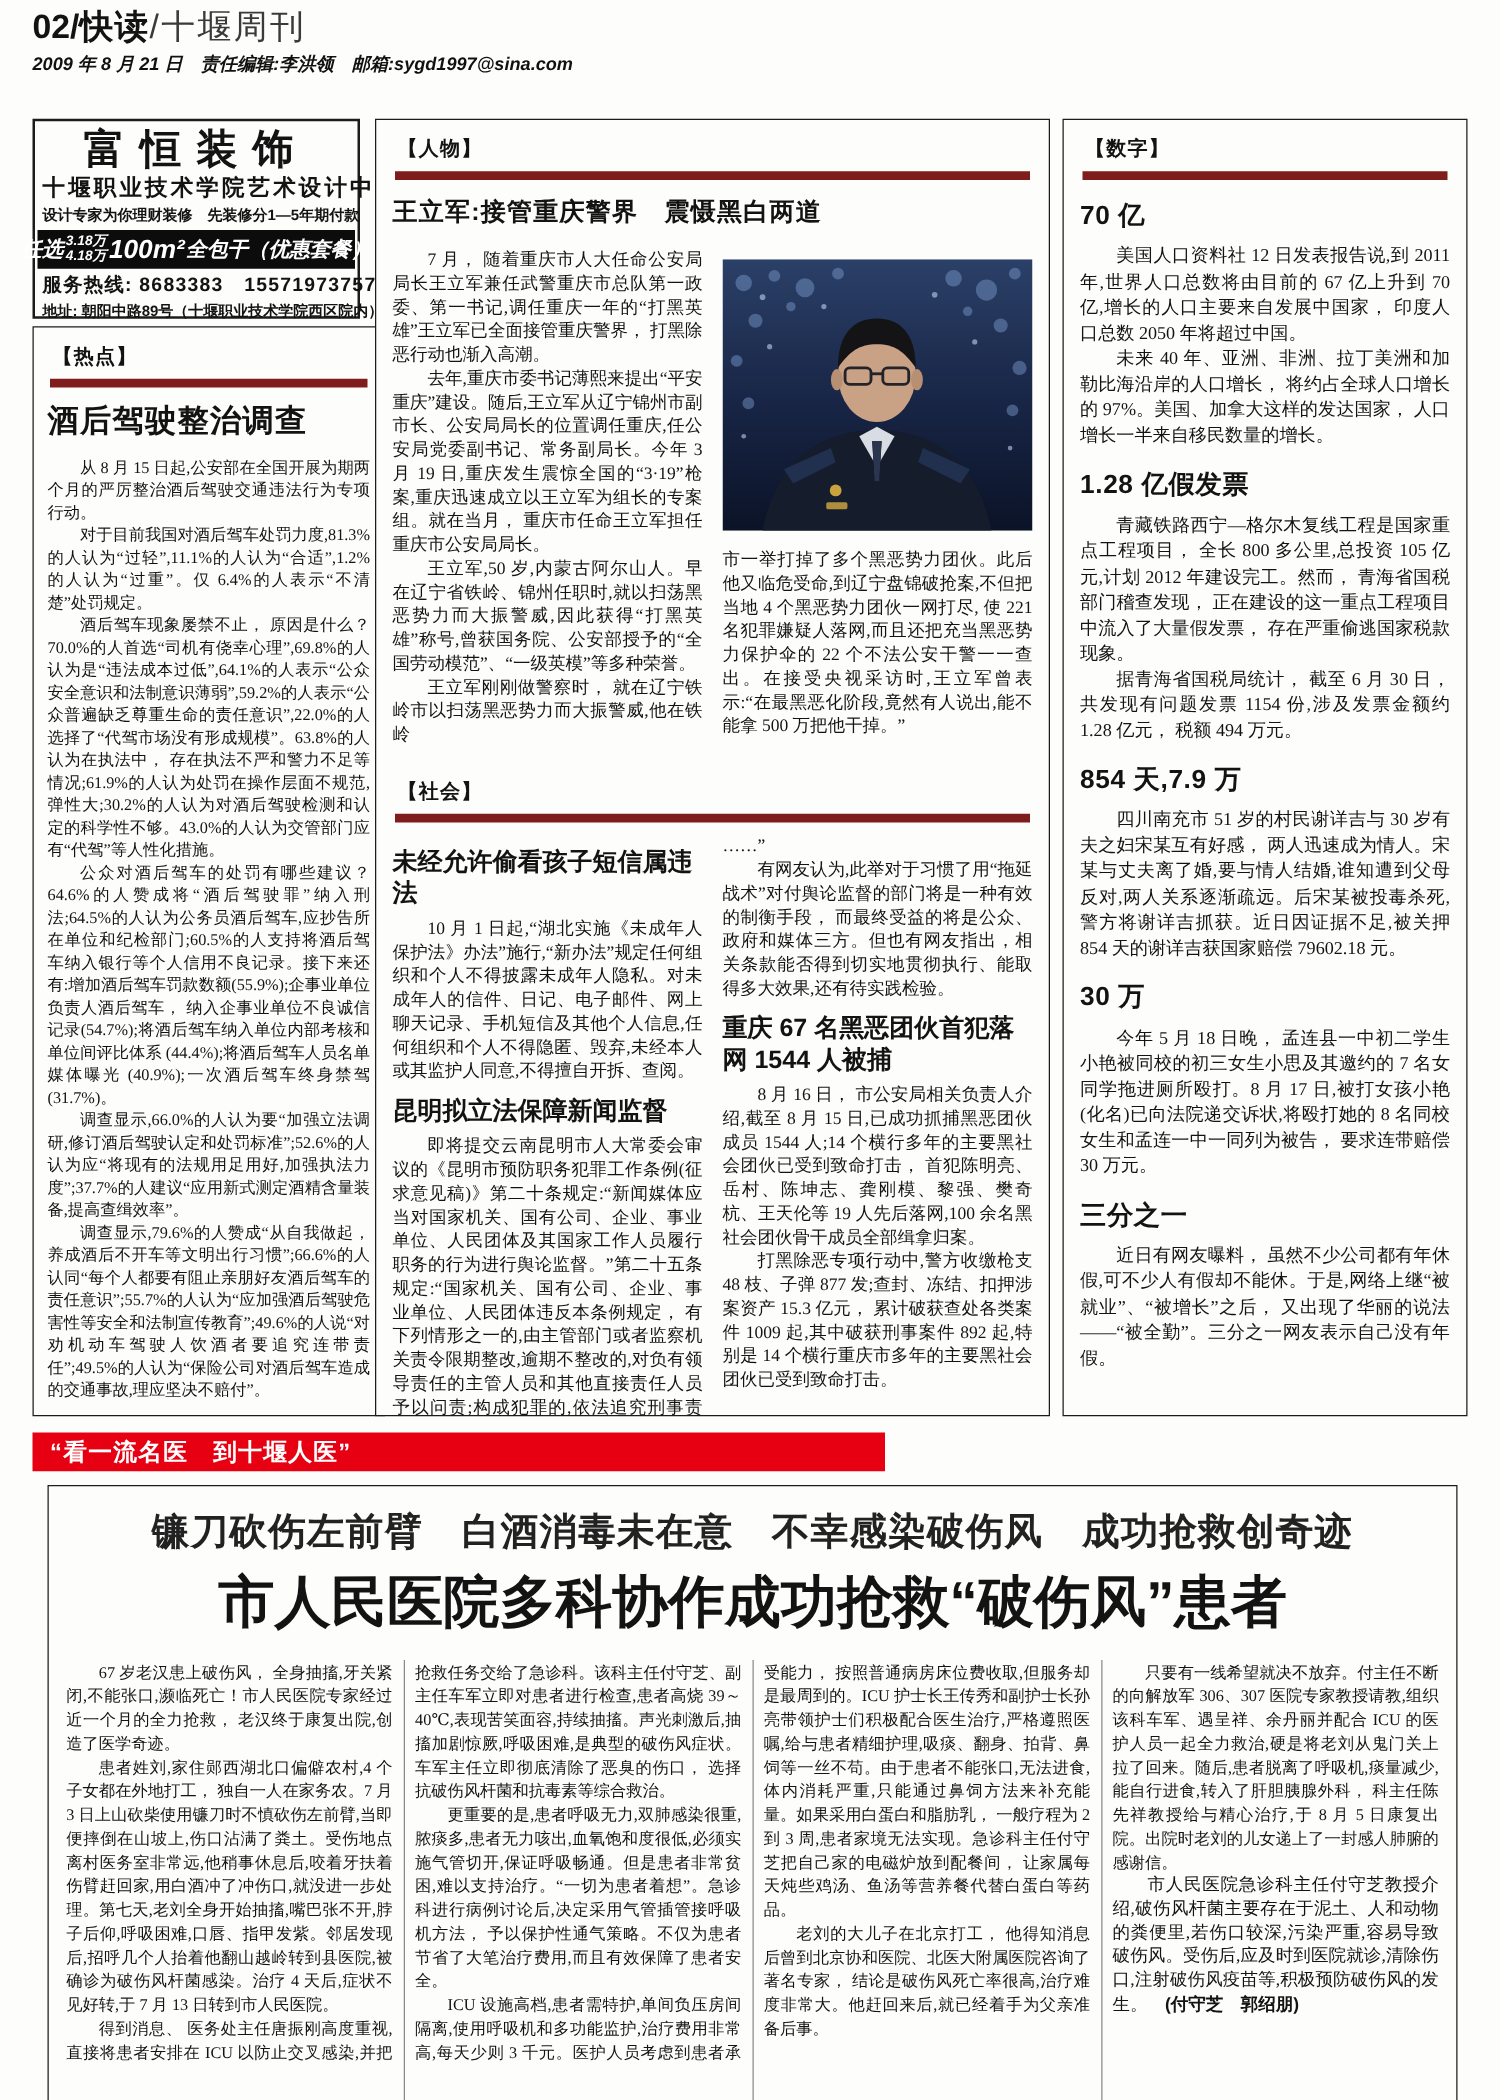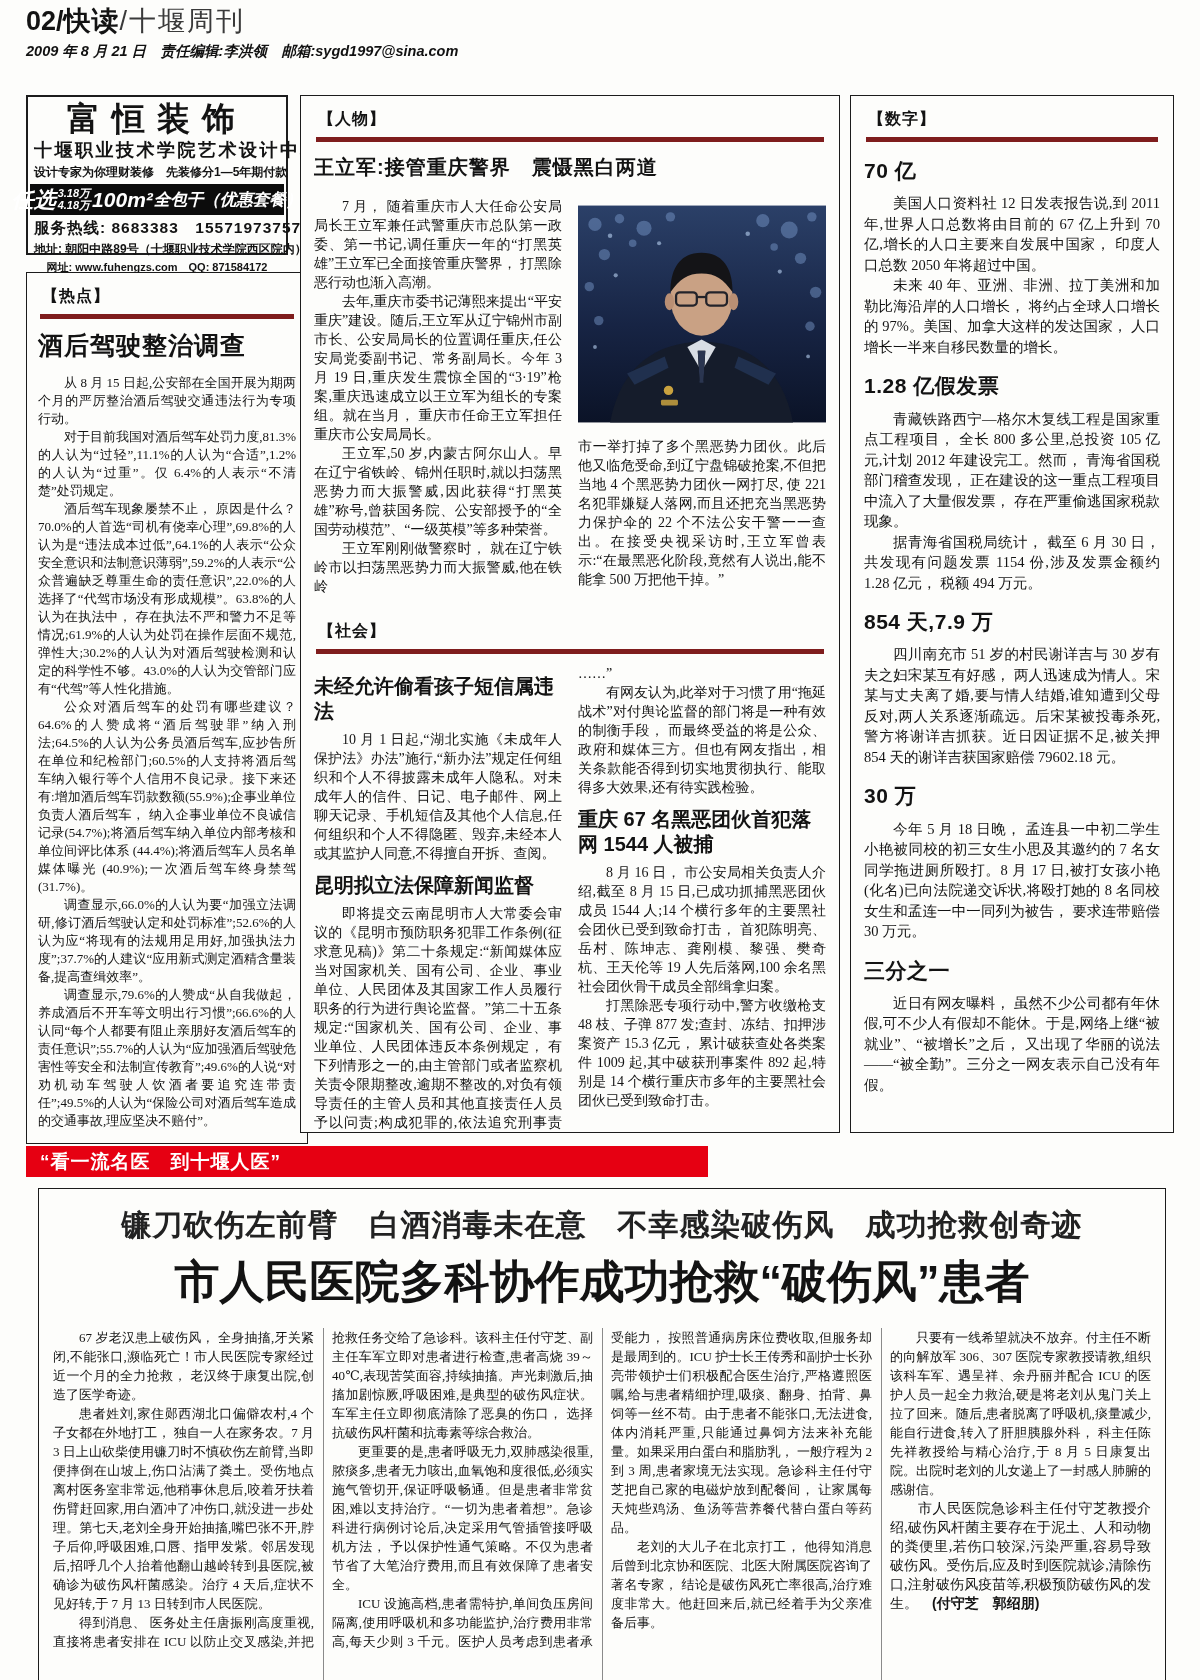--- a/index.html
+++ b/index.html
@@ -8,41 +8,41 @@
   
   .masthead{position:absolute;left:26px;top:6px;}
   .mastline{font-family:"Liberation Sans","DejaVu Sans",sans-serif;font-size:27px;line-height:30px;}
   .mast-pageno{font-weight:bold;}
   .mast-section{font-weight:bold;letter-spacing:1px;}
   .mast-pub{font-weight:normal;color:#3a3a3a;letter-spacing:2px;}
   .dateline{margin-top:6px;font-family:"Liberation Sans","DejaVu Sans",sans-serif;
             font-weight:bold;font-style:italic;font-size:14.5px;color:#111;}
   
   .box{position:absolute;border:1.6px solid #1c1c1c;background:#fdfdfb;box-sizing:border-box;}
-  .tagrow{border-bottom:5px solid #7f1d1d;padding:9px 2px 7px 2px;margin:0 2px 10px 2px;}
+  .tagrow{border-bottom:7px solid #7f1d1d;padding:9px 2px 7px 2px;margin:0 2px 10px 2px;}
   .tag{font-family:"Liberation Sans","DejaVu Sans",sans-serif;font-weight:bold;font-size:16px;letter-spacing:1px;}
   .par{margin:0;text-indent:2em;text-align:justify;}
   .sub{font-family:"Liberation Sans","DejaVu Sans",sans-serif;font-weight:bold;margin:10px 0 6px 0;line-height:1.25;}
   
   .ad-box{left:26px;top:95px;width:262px;height:160px;border-width:2.5px;padding:4px 6px;text-align:center;
           font-family:"Liberation Sans","DejaVu Sans",sans-serif;}
   .ad-title{font-size:33px;font-weight:bold;letter-spacing:12px;line-height:36px;white-space:nowrap;}
   .ad-sub{font-size:18px;font-weight:bold;letter-spacing:2.5px;margin-top:1px;white-space:nowrap;}
   .ad-line{font-size:12px;font-weight:bold;margin-top:2px;white-space:nowrap;text-align:right;}
   .ad-strip{background:#0c0c0c;color:#fff;margin:3px -4px;display:flex;align-items:center;justify-content:center;
             height:31px;font-style:italic;font-weight:bold;white-space:nowrap;}
-  .strip-label{font-size:22px;}
+  .strip-label{font-size:17px;}
   .strip-stack{display:inline-block;font-size:11px;line-height:11.5px;text-align:center;margin:0 2px;}
   .strip-area{font-size:21px;margin-right:1px;}
   .strip-rest{font-size:16.5px;}
   .ad-hot{font-size:15.5px;font-weight:bold;letter-spacing:1px;margin-top:2px;white-space:nowrap;}
   .ad-addr{font-size:12px;font-weight:bold;margin-top:2px;white-space:nowrap;}
   .ad-web{font-size:11px;font-weight:bold;margin-top:2px;white-space:nowrap;}
   
-  .hot-box{left:26px;top:272px;width:282px;height:872px;padding:4px 11px;overflow:hidden;}
+  .hot-box{left:26px;top:261px;width:282px;height:872px;padding:4px 11px;overflow:hidden;}
   .hot-headline{font-family:"Liberation Sans","DejaVu Sans",sans-serif;font-size:25px;font-weight:bold;
                 letter-spacing:1px;margin:4px 0 12px 0;}
   .hot-body .par{font-size:13px;line-height:18px;}
   
   .mid-box{left:300px;top:95px;width:540px;height:1038px;padding:4px 13px;overflow:hidden;}
   .fig-headline{font-family:"Liberation Sans","DejaVu Sans",sans-serif;font-size:20px;font-weight:bold;
                 letter-spacing:1px;margin:12px 0 16px 0;}
   .two-col{display:flex;gap:16px;}
   .subcol{flex:1;min-width:0;}
   .mid-box .par{font-size:14px;line-height:19px;}

